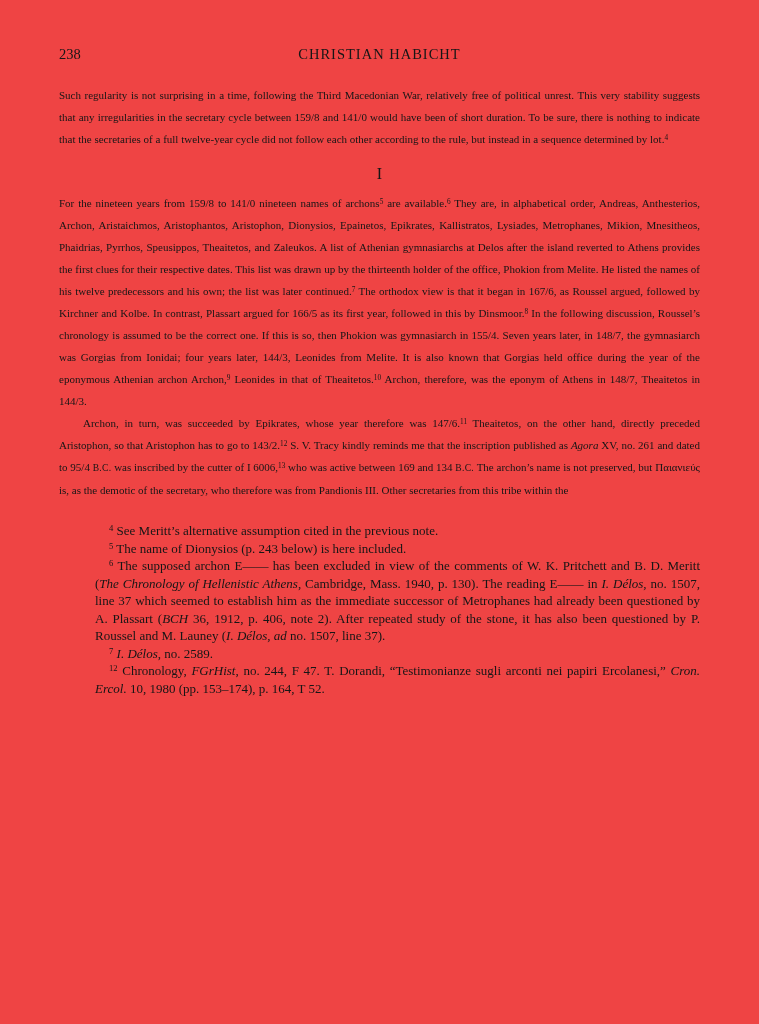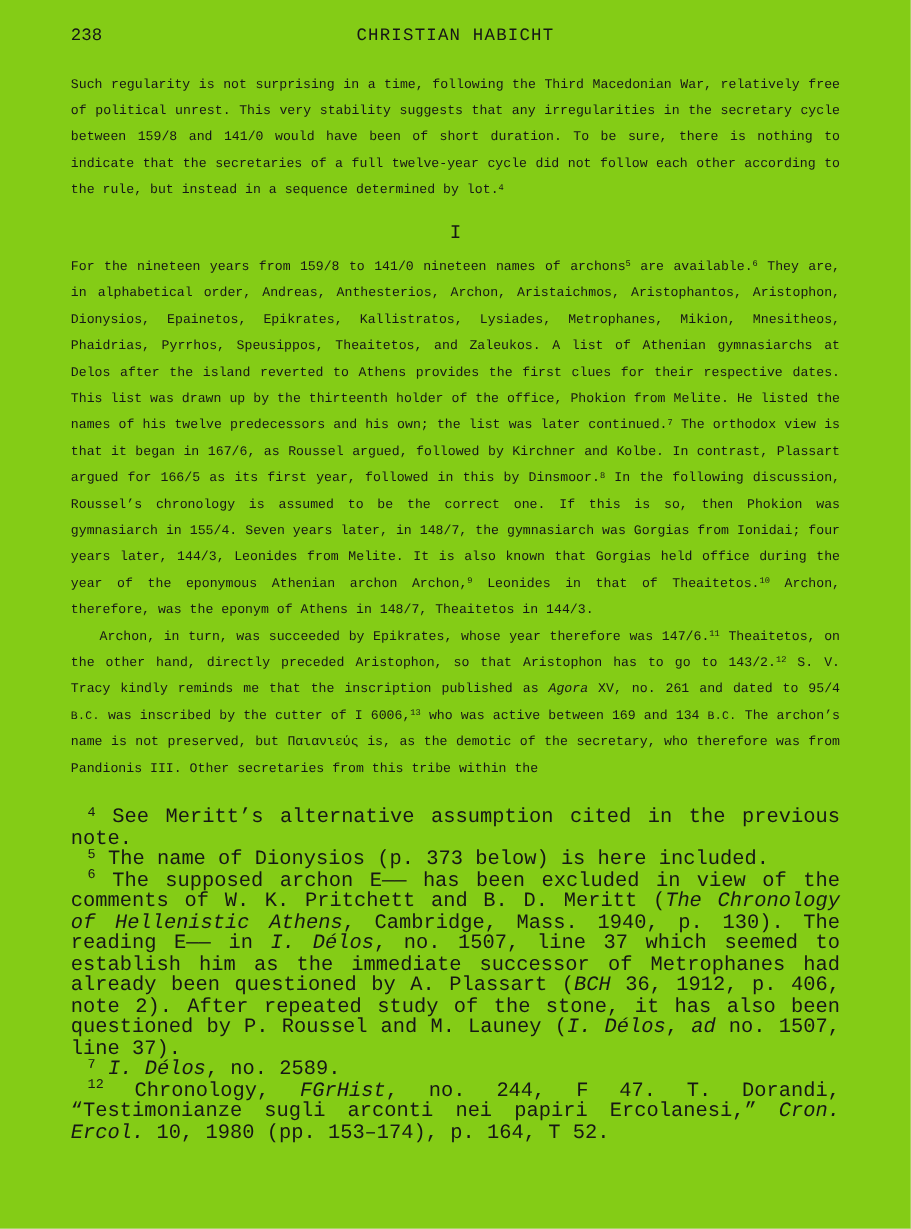--- a/index.html
+++ b/index.html
@@ -1,24 +1,24 @@
 <!DOCTYPE html>
 <html><head>
 <meta charset="utf-8">
 <style>
   html, body { margin: 0; padding: 0; background: #e9e9e7; }
   .page {
     position: relative;
     width: 759px;
     height: 1024px;
     margin: 0 auto;
-    background: #84cc16;
+    background: #ef4444;
     box-sizing: border-box;
-    padding: 22px 59px 0 59px;
-    font-family: Liberation Mono, monospace;
+    padding: 46px 59px 0 59px;
+    font-family: Liberation Serif, serif;
     color: #161616;
     overflow: hidden;
   }
   header.running {
     position: relative;
     height: 20px;
     margin-bottom: 18px;
     font-size: 14.5px;
     text-align: center;
   }
@@ -38,23 +38,24 @@
   }
   main p.para.indent { text-indent: 24px; }
   h2.section {
     margin: 15px 0 9px 0;
     font-size: 16px;
     font-weight: normal;
     text-align: center;
   }
   section.footnotes {
     margin-top: 21px;
-    font-size: 17px;
+    font-size: 13px;
     line-height: 17.5px;
     text-align: justify;
+    margin-left: 36px;
   }
   section.footnotes p.footnote {
     margin: 0;
     text-indent: 14px;
   }
   sup {
     font-size: 0.66em;
     line-height: 0;
     vertical-align: baseline;
     position: relative;
@@ -75,19 +76,19 @@
 
   <main>
     <p class="para"><span>Such regularity is not surprising in a time, following the Third Macedonian War, relatively free of political unrest. This very stability suggests that any irregularities in the secretary cycle between 159/8 and 141/0 would have been of short duration. To be sure, there is nothing to indicate that the secretaries of a full twelve-year cycle did not follow each other according to the rule, but instead in a sequence determined by lot.</span><sup>4</sup></p>
     <h2 class="section">I</h2>
     <p class="para"><span>For the nineteen years from 159/8 to 141/0 nineteen names of archons</span><sup>5</sup><span> are available.</span><sup>6</sup><span> They are, in alphabetical order, Andreas, Anthesterios, Archon, Aristaichmos, Aristophantos, Aristophon, Dionysios, Epainetos, Epikrates, Kallistratos, Lysiades, Metrophanes, Mikion, Mnesitheos, Phaidrias, Pyrrhos, Speusippos, Theaitetos, and Zaleukos. A list of Athenian gymnasiarchs at Delos after the island reverted to Athens provides the first clues for their respective dates. This list was drawn up by the thirteenth holder of the office, Phokion from Melite. He listed the names of his twelve predecessors and his own; the list was later continued.</span><sup>7</sup><span> The orthodox view is that it began in 167/6, as Roussel argued, followed by Kirchner and Kolbe. In contrast, Plassart argued for 166/5 as its first year, followed in this by Dinsmoor.</span><sup>8</sup><span> In the following discussion, Roussel’s chronology is assumed to be the correct one. If this is so, then Phokion was gymnasiarch in 155/4. Seven years later, in 148/7, the gymnasiarch was Gorgias from Ionidai; four years later, 144/3, Leonides from Melite. It is also known that Gorgias held office during the year of the eponymous Athenian archon Archon,</span><sup>9</sup><span> Leonides in that of Theaitetos.</span><sup>10</sup><span> Archon, therefore, was the eponym of Athens in 148/7, Theaitetos in 144/3.</span></p>
     <p class="para indent"><span>Archon, in turn, was succeeded by Epikrates, whose year therefore was 147/6.</span><sup>11</sup><span> Theaitetos, on the other hand, directly preceded Aristophon, so that Aristophon has to go to 143/2.</span><sup>12</sup><span> S. V. Tracy kindly reminds me that the inscription published as </span><span class="it">Agora</span><span> XV, no. 261 and dated to 95/4 </span><span class="sc">B.C.</span><span> was inscribed by the cutter of I 6006,</span><sup>13</sup><span> who was active between 169 and 134 </span><span class="sc">B.C.</span><span> The archon’s name is not preserved, but Παιανιεύς is, as the demotic of the secretary, who therefore was from Pandionis III. Other secretaries from this tribe within the</span></p>
   </main>
 
   <section class="footnotes">
     <p class="footnote"><sup>4</sup><span> See Meritt’s alternative assumption cited in the previous note.</span></p>
-    <p class="footnote"><sup>5</sup><span> The name of Dionysios (p. 373 below) is here included.</span></p>
+    <p class="footnote"><sup>5</sup><span> The name of Dionysios (p. 243 below) is here included.</span></p>
     <p class="footnote"><sup>6</sup><span> The supposed archon E—— has been excluded in view of the comments of W. K. Pritchett and B. D. Meritt (</span><span class="it">The Chronology of Hellenistic Athens</span><span>, Cambridge, Mass. 1940, p. 130). The reading E—— in </span><span class="it">I. Délos</span><span>, no. 1507, line 37 which seemed to establish him as the immediate successor of Metrophanes had already been questioned by A. Plassart (</span><span class="it">BCH</span><span> 36, 1912, p. 406, note 2). After repeated study of the stone, it has also been questioned by P. Roussel and M. Launey (</span><span class="it">I. Délos</span><span>, </span><span class="it">ad</span><span> no. 1507, line 37).</span></p>
     <p class="footnote"><sup>7</sup><span> </span><span class="it">I. Délos</span><span>, no. 2589.</span></p>
     <p class="footnote"><sup>12</sup><span> Chronology, </span><span class="it">FGrHist</span><span>, no. 244, F 47. T. Dorandi, “Testimonianze sugli arconti nei papiri Ercolanesi,” </span><span class="it">Cron. Ercol.</span><span> 10, 1980 (pp. 153–174), p. 164, T 52.</span></p>
   </section>
 
 </div>
 
 </body></html>

